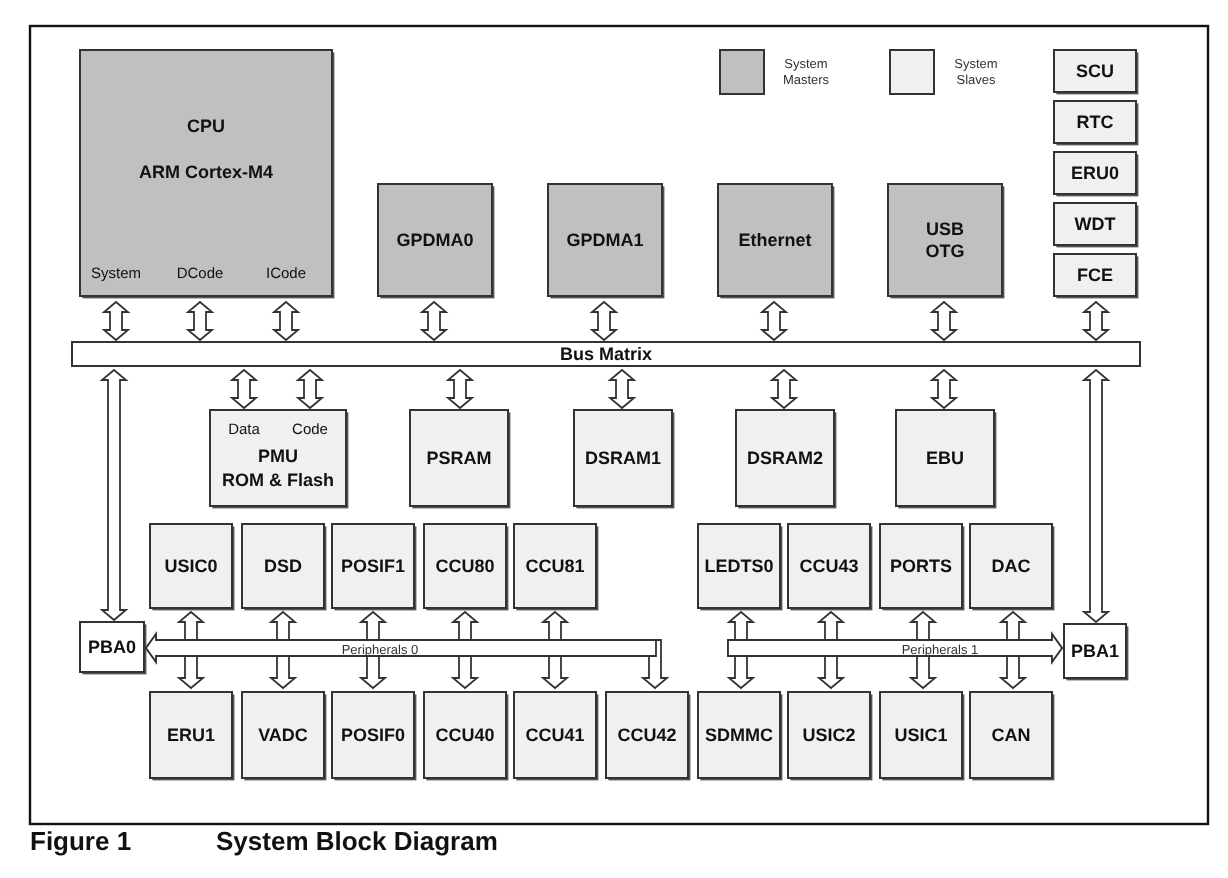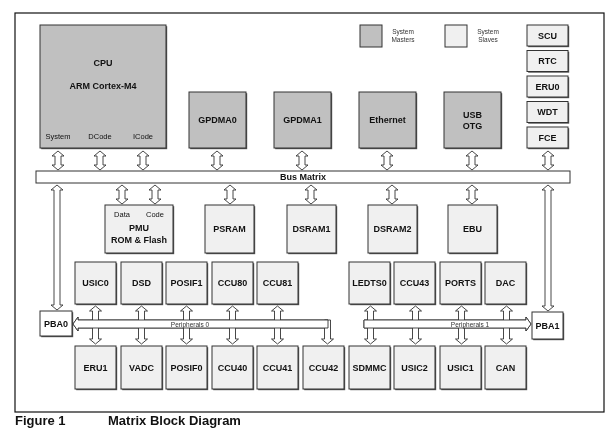--- a/index.html
+++ b/index.html
@@ -239,13 +239,13 @@
       <text x="460.5" y="370.5" text-anchor="middle" class="box-text">USIC1</text>
     </g>
     <g>
       <rect x="486.2" y="347.2" width="41" height="43" fill="#555"></rect>
       <rect x="485" y="346" width="41" height="43" fill="#f0f0f0" stroke="#333333" stroke-width="1"></rect>
       <text x="505.5" y="370.5" text-anchor="middle" class="box-text">CAN</text>
     </g>
   </svg>
 
 <div class="caption" style="left:15px;text-align:right;">Figure 1</div>
-<div class="caption" style="left:108px;">Matrix Block Diagram</div>
+<div class="caption" style="left:108px;">System Block Diagram</div>
 
 </body></html>

